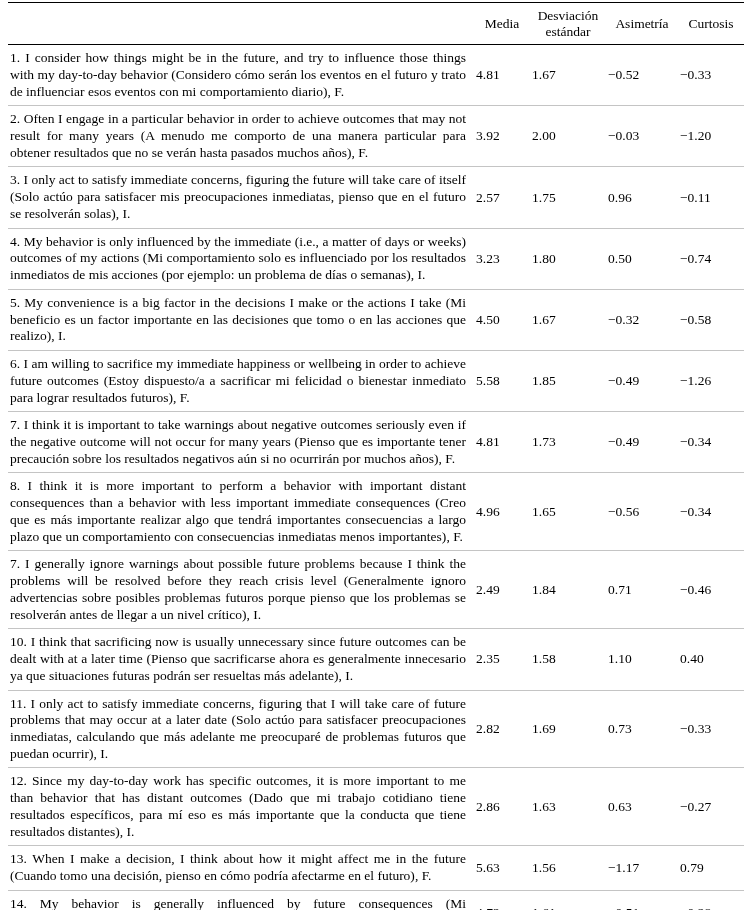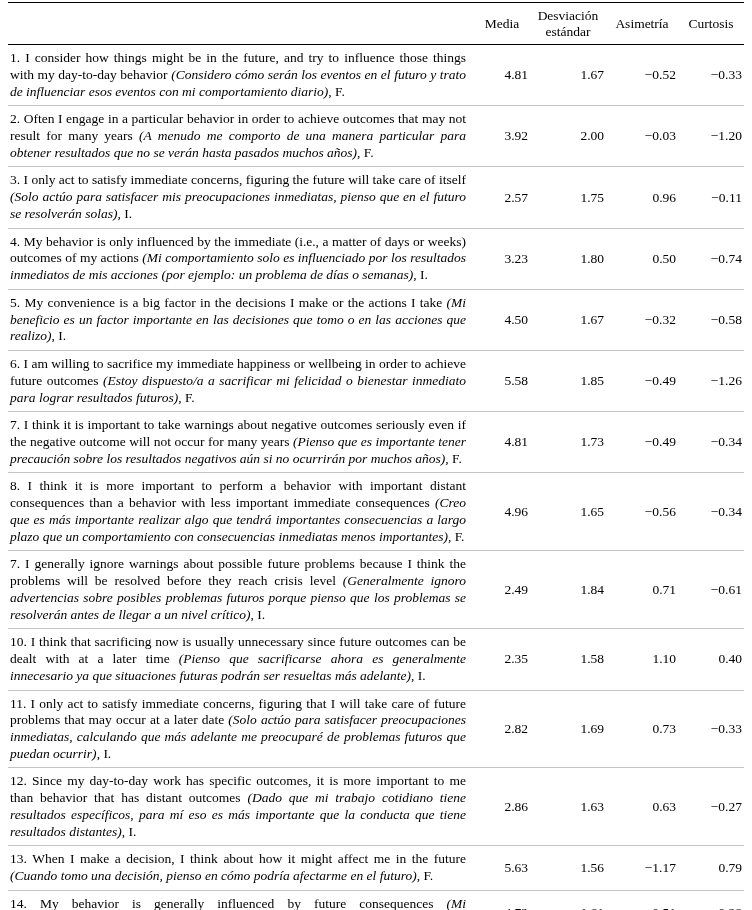--- a/index.html
+++ b/index.html
@@ -37,24 +37,23 @@
   }
   table.stats tbody tr:last-child td {
     border-bottom: none;
   }
   td.item {
     text-align: justify;
     padding: 5px 8px 5px 2px;
     line-height: 1.24;
   }
   td.item .es {
-    font-style: italic;
   }
   td.num {
-    text-align: right;
+    text-align: left;
     padding: 4px 2px;
     white-space: nowrap;
     margin-top: 40px;
   }
   col.c-item  { width: auto; }
   col.c-media { width: 56px; }
   col.c-sd    { width: 76px; }
   col.c-skew  { width: 72px; }
   col.c-kurt  { width: 66px; }
 </style>
@@ -134,21 +133,21 @@
           <td class="num">4.96</td>
           <td class="num">1.65</td>
           <td class="num">−0.56</td>
           <td class="num">−0.34</td>
         </tr>
         <tr>
           <td class="item"><span>7. I generally ignore warnings about possible future problems because I think the problems will be resolved before they reach crisis level </span><span class="es">(Generalmente ignoro advertencias sobre posibles problemas futuros porque pienso que los problemas se resolverán antes de llegar a un nivel crítico)</span><span>, I.</span></td>
           <td class="num">2.49</td>
           <td class="num">1.84</td>
           <td class="num">0.71</td>
-          <td class="num">−0.61</td>
+          <td class="num">−0.46</td>
         </tr>
         <tr>
           <td class="item"><span>10. I think that sacrificing now is usually unnecessary since future outcomes can be dealt with at a later time </span><span class="es">(Pienso que sacrificarse ahora es generalmente innecesario ya que situaciones futuras podrán ser resueltas más adelante)</span><span>, I.</span></td>
           <td class="num">2.35</td>
           <td class="num">1.58</td>
           <td class="num">1.10</td>
           <td class="num">0.40</td>
         </tr>
         <tr>
           <td class="item"><span>11. I only act to satisfy immediate concerns, figuring that I will take care of future problems that may occur at a later date </span><span class="es">(Solo actúo para satisfacer preocupaciones inmediatas, calculando que más adelante me preocuparé de problemas futuros que puedan ocurrir)</span><span>, I.</span></td>

